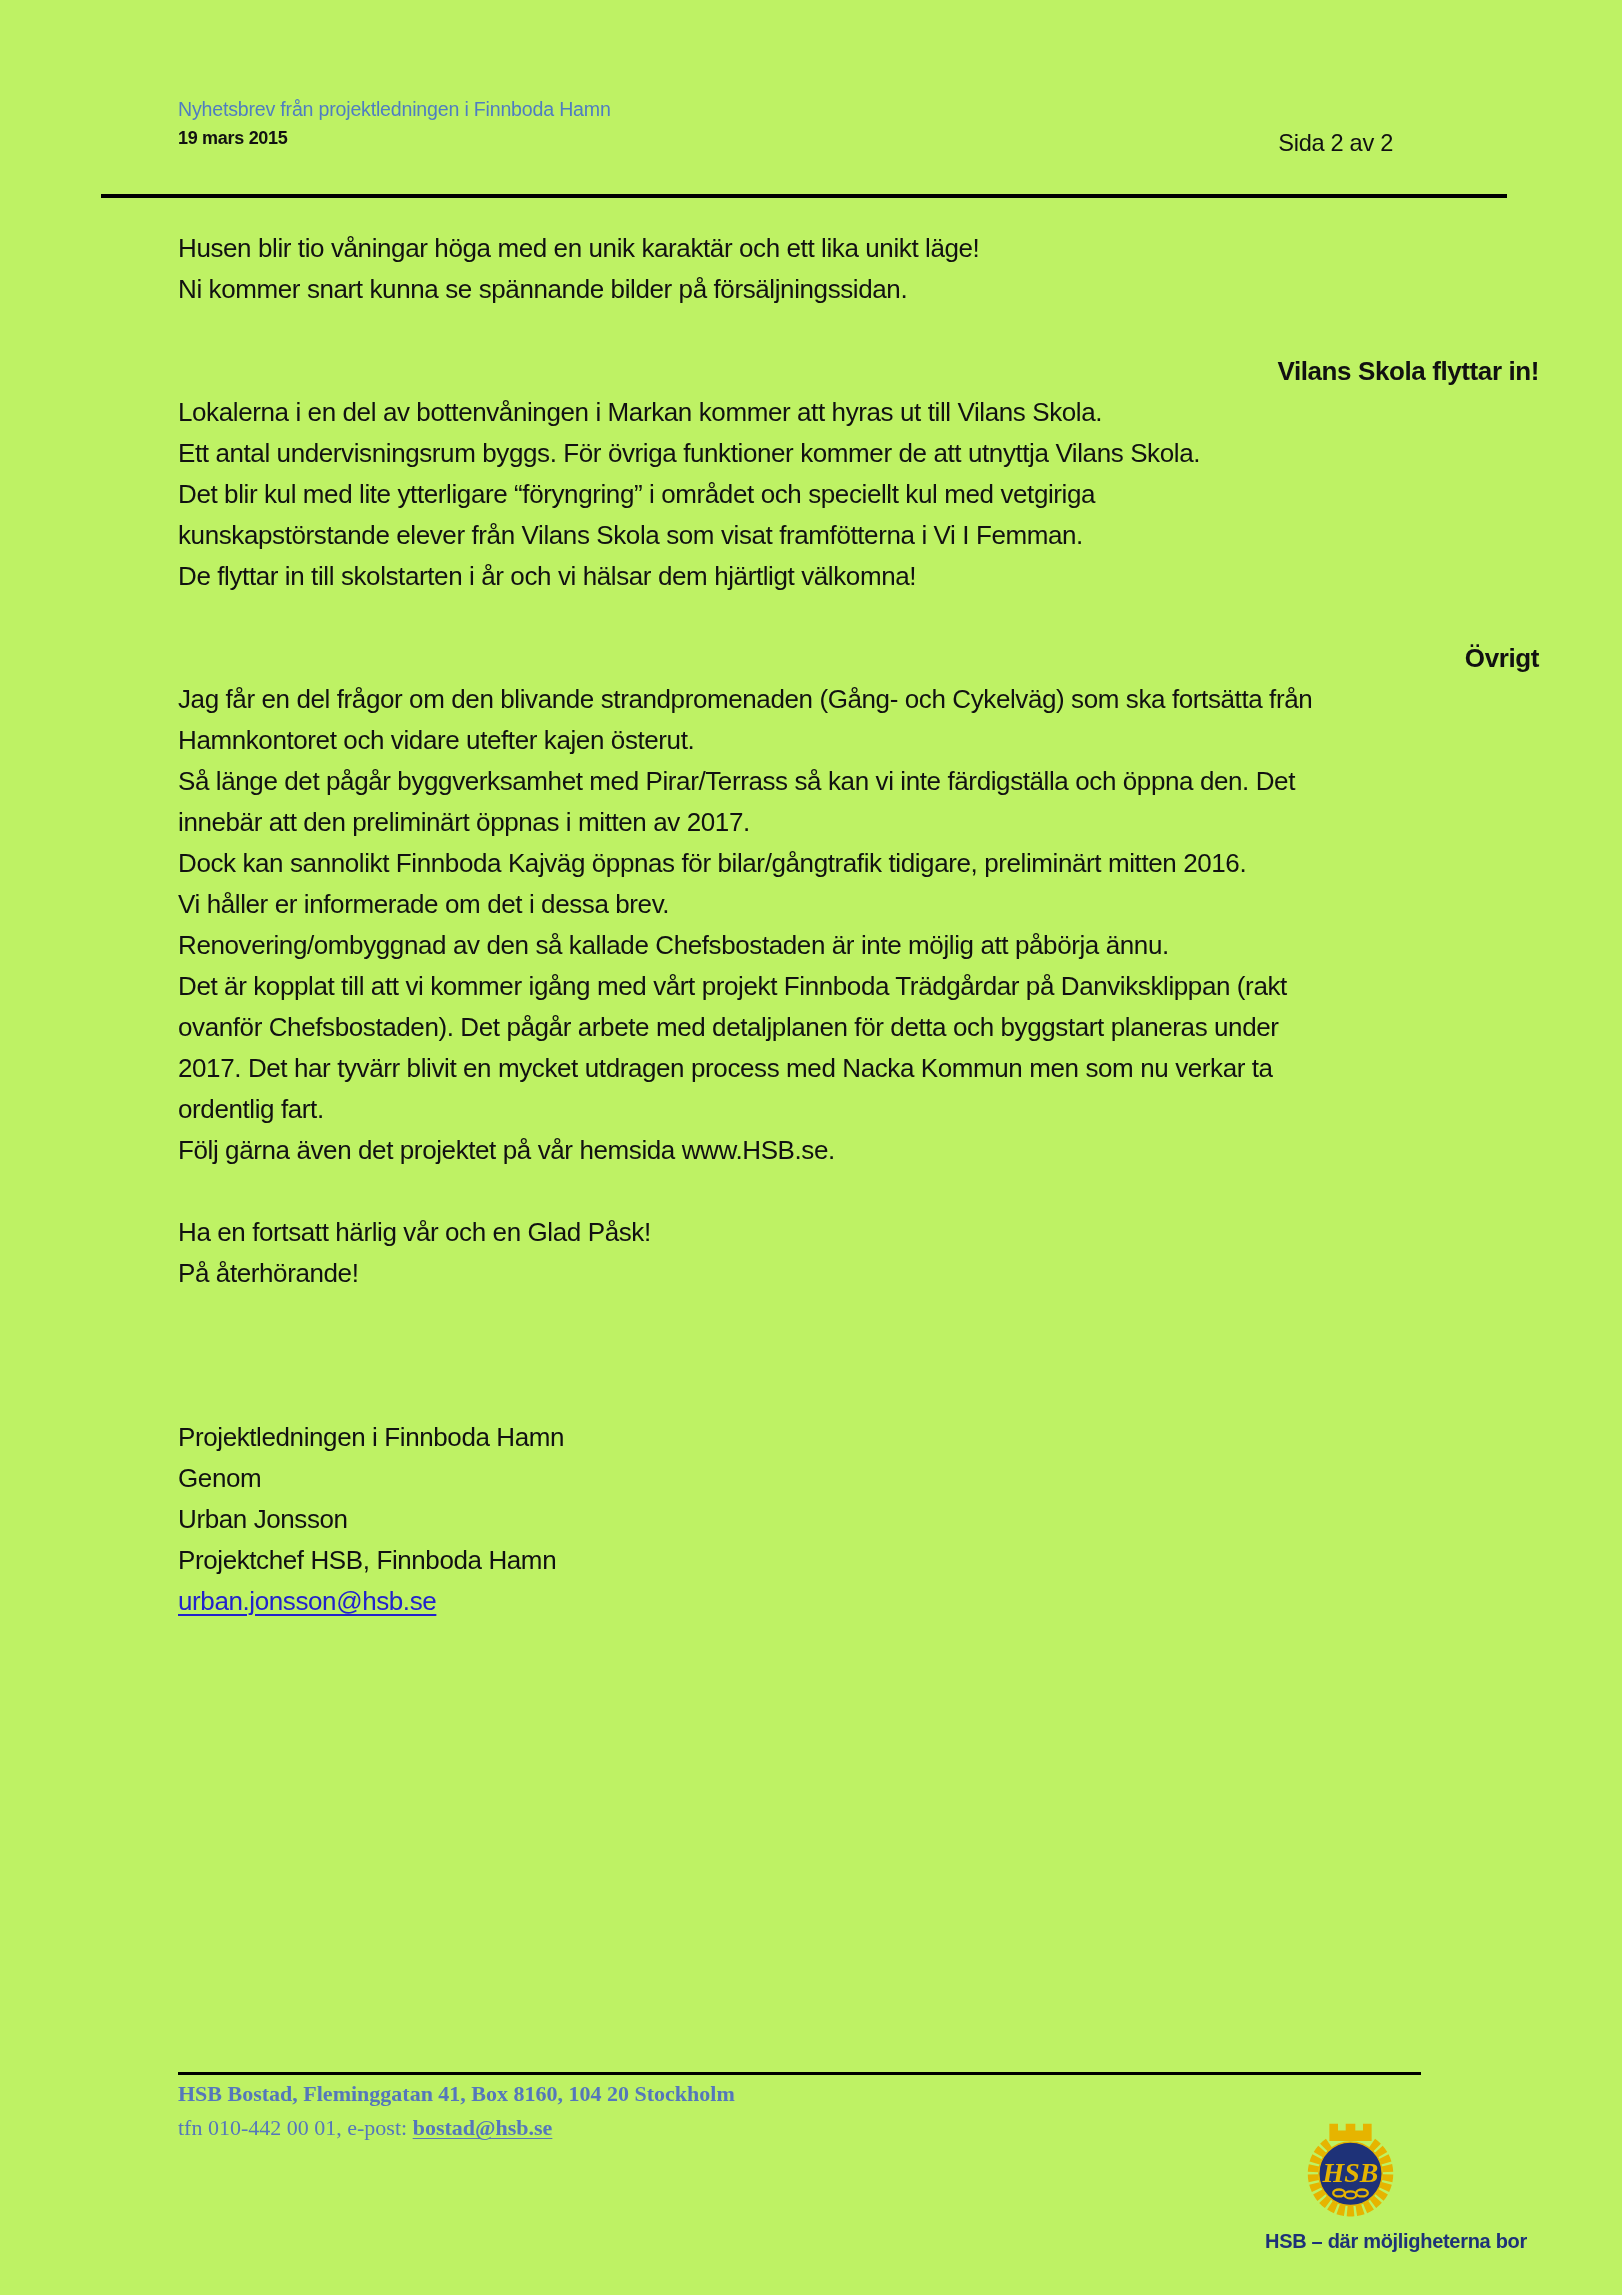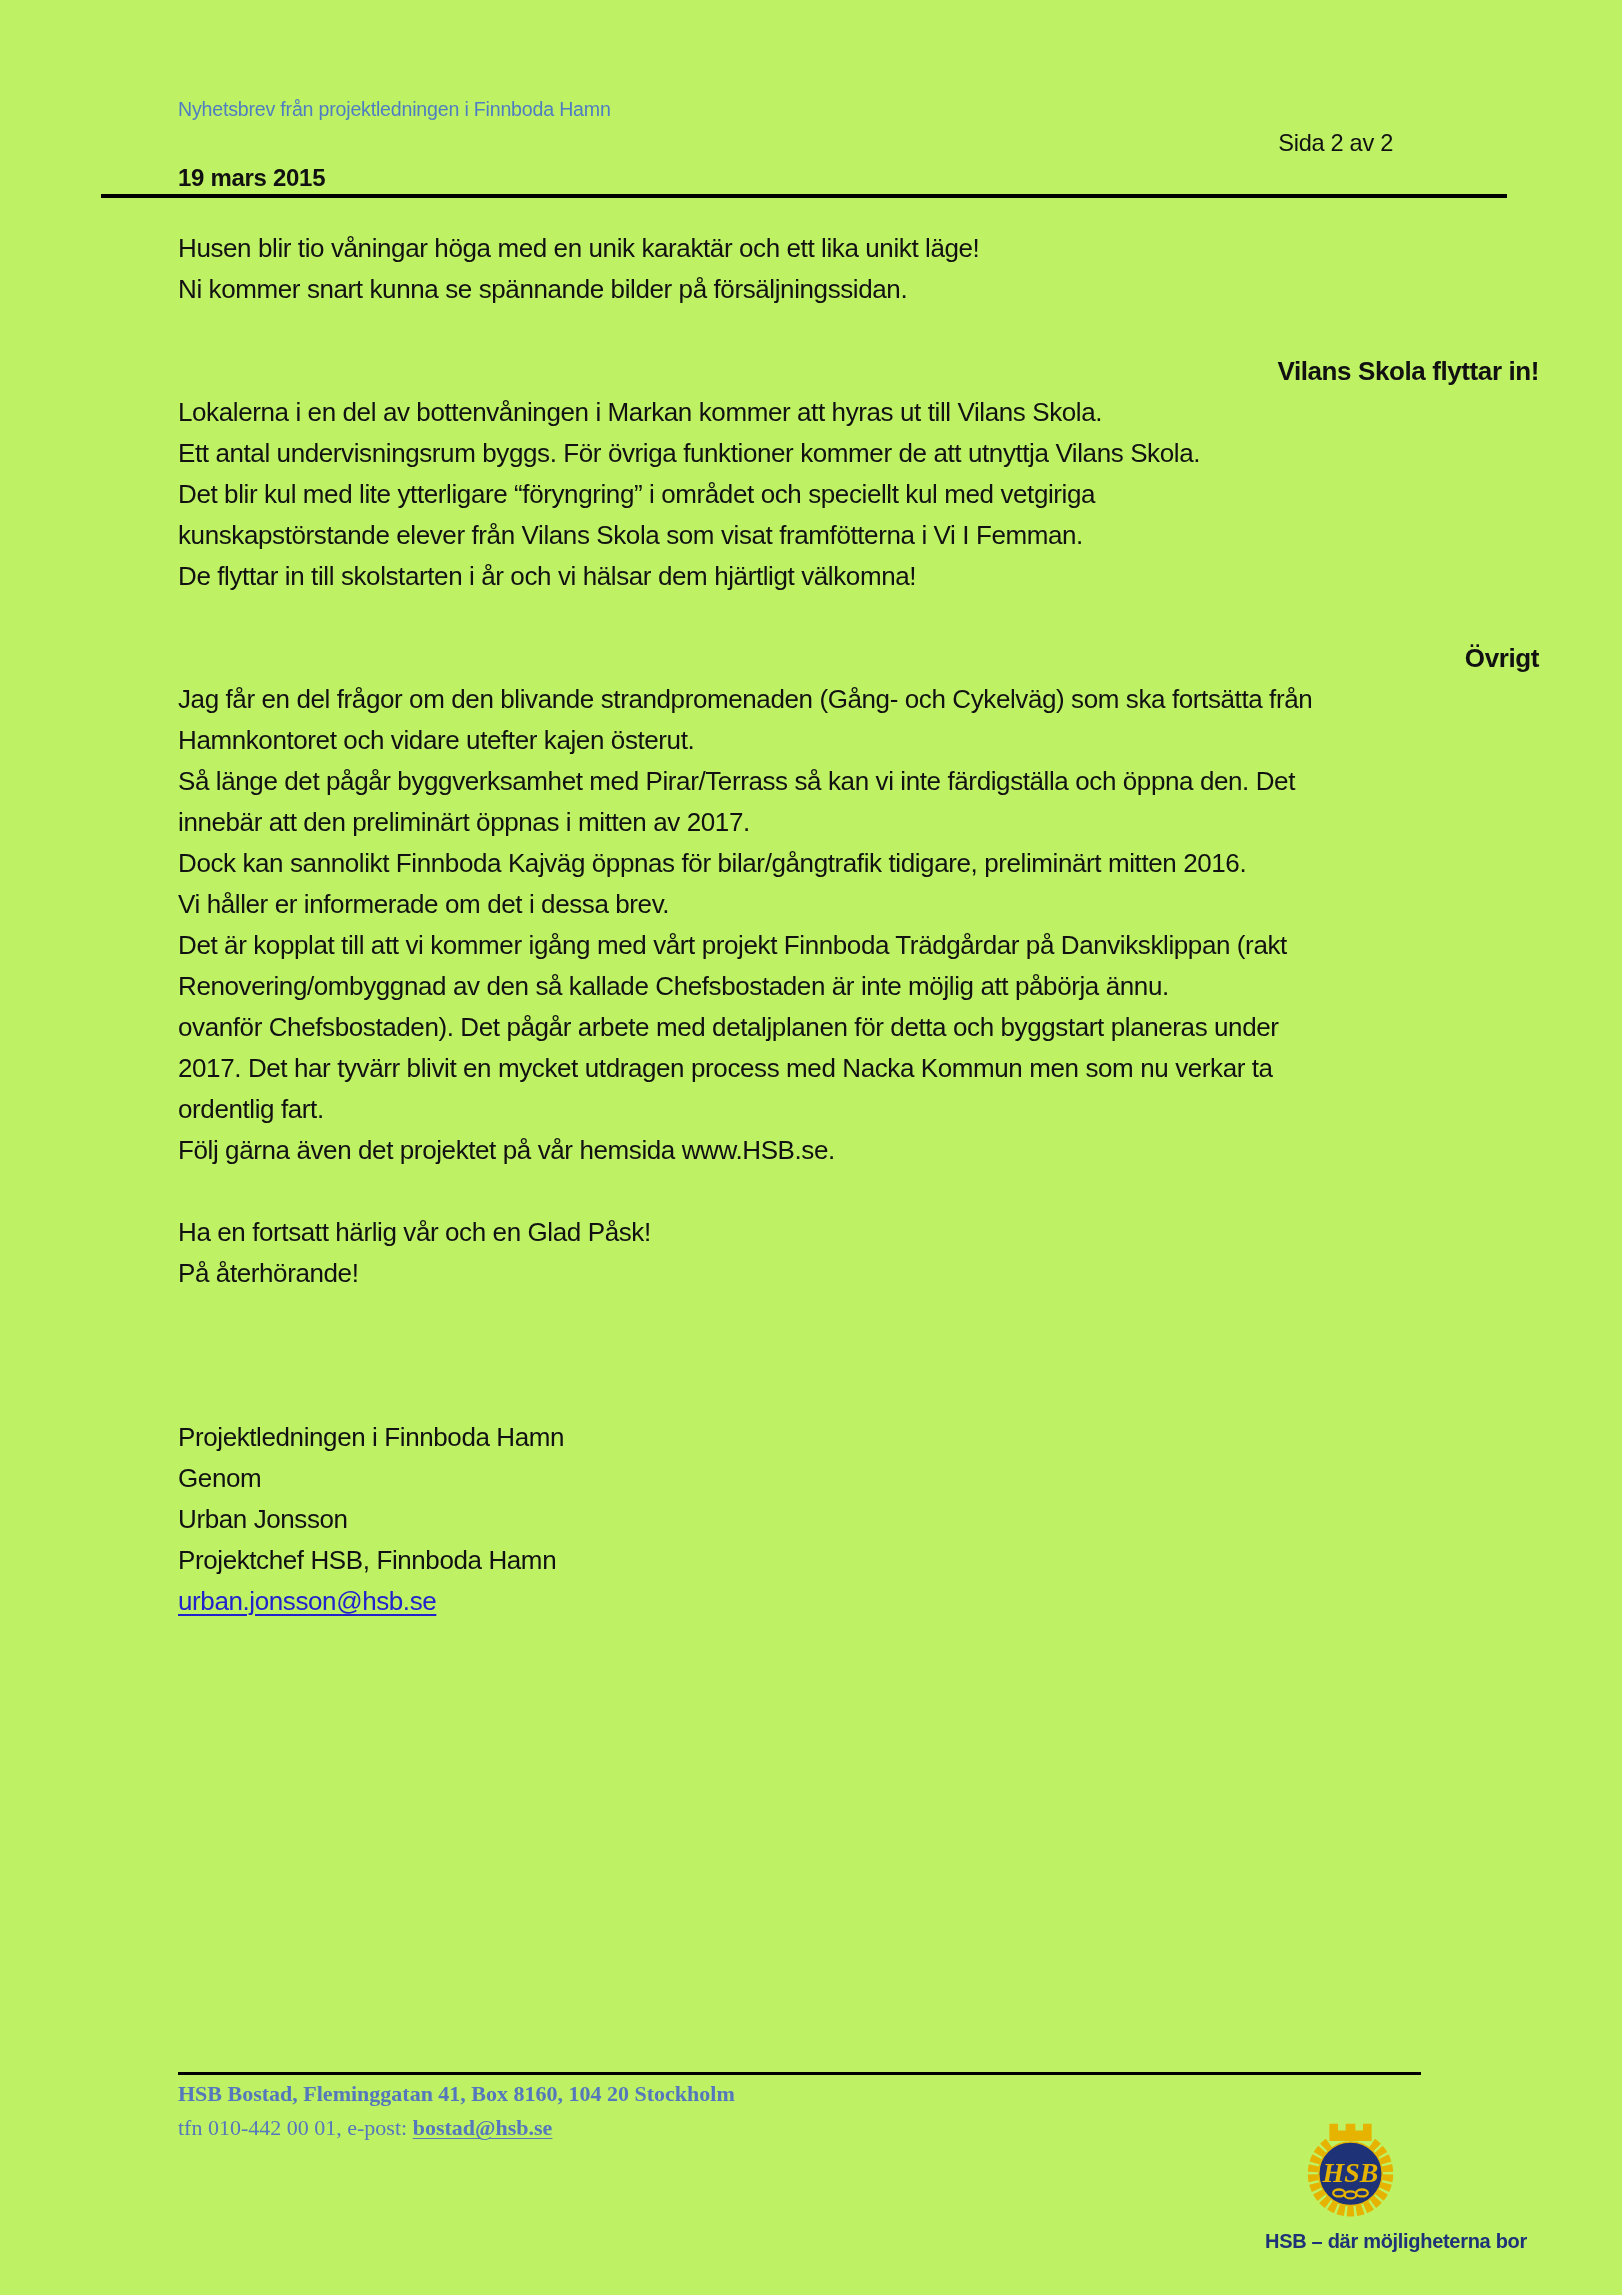--- a/index.html
+++ b/index.html
@@ -20,23 +20,22 @@
   }
   
   .hdr-title{
     position:absolute;left:178px;top:98px;
     font-size:19.6px;letter-spacing:-0.2px;
     color:var(--header-blue);
     white-space:nowrap;
   }
   .hdr-date{
     position:absolute;left:178px;top:128px;
-    font-size:24px;font-weight:bold;letter-spacing:-0.3px;
+    font-size:18px;font-weight:bold;letter-spacing:-0.3px;
     white-space:nowrap;
-    margin-top:36px;
   }
   .hdr-page{
     position:absolute;right:230px;top:130px;
     font-size:23.6px;letter-spacing:-0.3px;
     white-space:nowrap;
   }
   .hdr-rule{
     position:absolute;left:101px;top:194px;
     width:1406px;height:3.9px;background:#000;
   }
@@ -119,22 +118,22 @@
       <div class="line normal">kunskapstörstande elever från Vilans Skola som visat framfötterna i Vi I Femman.</div>
       <div class="line normal">De flyttar in till skolstarten i år och vi hälsar dem hjärtligt välkomna!</div>
       <div class="line blank"></div>
       <div class="line bold">Övrigt</div>
       <div class="line normal">Jag får en del frågor om den blivande strandpromenaden (Gång- och Cykelväg) som ska fortsätta från</div>
       <div class="line normal">Hamnkontoret och vidare utefter kajen österut.</div>
       <div class="line normal">Så länge det pågår byggverksamhet med Pirar/Terrass så kan vi inte färdigställa och öppna den. Det</div>
       <div class="line normal">innebär att den preliminärt öppnas i mitten av 2017.</div>
       <div class="line normal">Dock kan sannolikt Finnboda Kajväg öppnas för bilar/gångtrafik tidigare, preliminärt mitten 2016.</div>
       <div class="line normal">Vi håller er informerade om det i dessa brev.</div>
+      <div class="line normal">Renovering/ombyggnad av den så kallade Chefsbostaden är inte möjlig att påbörja ännu.</div>
       <div class="line normal">Det är kopplat till att vi kommer igång med vårt projekt Finnboda Trädgårdar på Danviksklippan (rakt</div>
-      <div class="line normal">Renovering/ombyggnad av den så kallade Chefsbostaden är inte möjlig att påbörja ännu.</div>
       <div class="line normal">ovanför Chefsbostaden). Det pågår arbete med detaljplanen för detta och byggstart planeras under</div>
       <div class="line normal">2017. Det har tyvärr blivit en mycket utdragen process med Nacka Kommun men som nu verkar ta</div>
       <div class="line normal">ordentlig fart.</div>
       <div class="line normal">Följ gärna även det projektet på vår hemsida www.HSB.se.</div>
       <div class="line blank"></div>
       <div class="line normal">Ha en fortsatt härlig vår och en Glad Påsk!</div>
       <div class="line normal">På återhörande!</div>
       <div class="line blank"></div>
       <div class="line blank"></div>
       <div class="line blank"></div>

